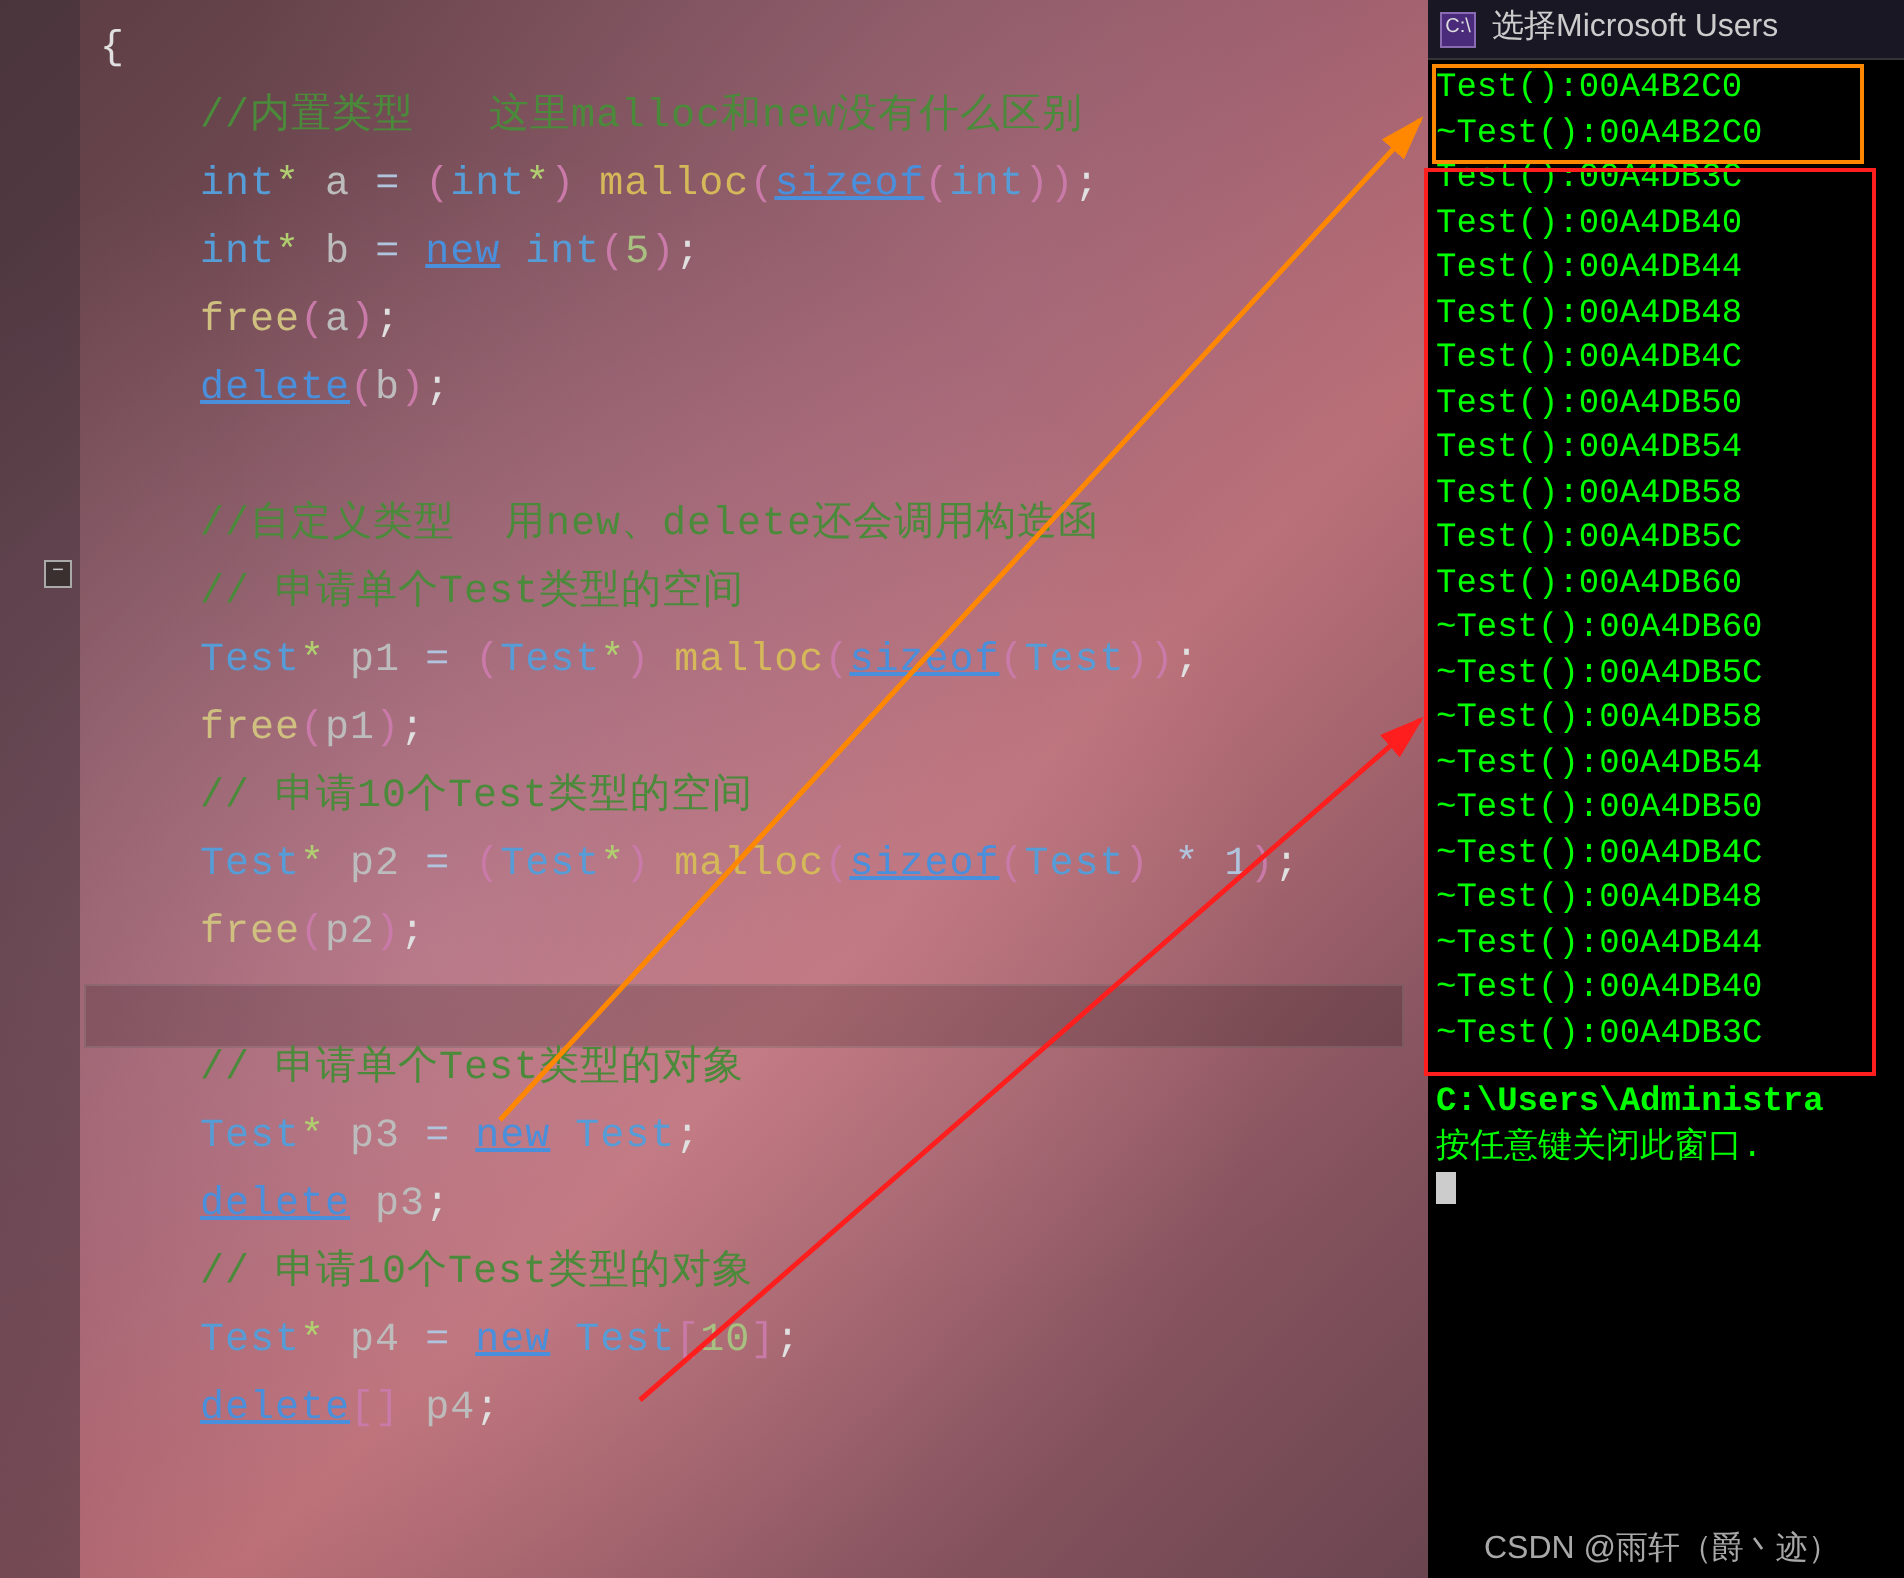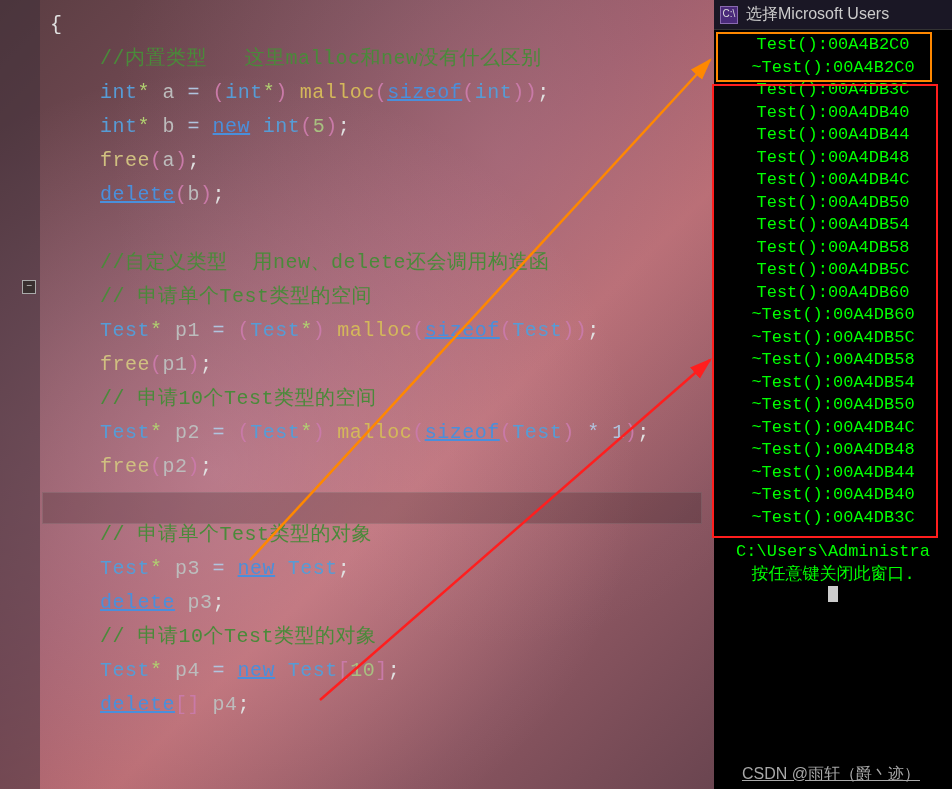--- a/index.html
+++ b/index.html
@@ -99,21 +99,20 @@
   display: inline-flex;
   align-items: center;
   justify-content: center;
   font-size: 10px;
   color: #ddd;
   margin-right: 8px;
 }
 .console-body {
   padding: 4px 4px;
   white-space: pre;
-  text-align: center;
 }
 .box-orange {
   position: absolute;
   left: 716px;
   top: 32px;
   width: 216px;
   height: 50px;
   border: 2px solid #ff8800;
   z-index: 20;
 }
@@ -136,23 +135,22 @@
   background: rgba(0,0,0,0.18);
   border: 1px solid rgba(200,200,200,0.15);
 }
 .footer {
   position: absolute;
   bottom: 4px;
   right: 32px;
   color: #a8a8a8;
   font-size: 16px;
   font-family: 'Segoe UI', Arial, sans-serif;
-  text-decoration: underline;
 }
-.prompt-path { color: #00ff00; margin-top: 12px; display: block; }
+.prompt-path { color: #00ff00; margin-top: 12px; display: block; font-weight: bold; }
 .cursor { display:inline-block; width:10px; height:16px; background:#ccc; }
 </style>
 </head>
 <body>
 
 <div class="editor-pane">
   <div class="gutter"></div>
   <div class="fold-marker">−</div>
   <div class="hl-line"></div>
   <div class="code" id="code"><div class="code-line"><span class="c-white">{</span></div><div class="code-line">    <span class="c-comment">//内置类型   这里malloc和new没有什么区别</span></div><div class="code-line">    <span class="c-type">int</span><span class="c-ptr">* </span><span class="c-var">a</span> <span class="c-op">=</span> <span class="c-paren">(</span><span class="c-type">int</span><span class="c-ptr">*</span><span class="c-paren">)</span><span class="c-func">malloc</span><span class="c-paren">(</span><span class="c-kw">sizeof</span><span class="c-paren">(</span><span class="c-type">int</span><span class="c-paren">)</span><span class="c-paren">)</span><span class="c-white">;</span></div><div class="code-line">    <span class="c-type">int</span><span class="c-ptr">* </span><span class="c-var">b</span> <span class="c-op">=</span> <span class="c-kw">new</span> <span class="c-type">int</span><span class="c-paren">(</span><span class="c-num">5</span><span class="c-paren">)</span><span class="c-white">;</span></div><div class="code-line">    <span class="c-call">free</span><span class="c-paren">(</span><span class="c-var">a</span><span class="c-paren">)</span><span class="c-white">;</span></div><div class="code-line">    <span class="c-kw">delete</span><span class="c-paren">(</span><span class="c-var">b</span><span class="c-paren">)</span><span class="c-white">;</span></div><div class="code-line"> </div><div class="code-line">    <span class="c-comment">//自定义类型  用new、delete还会调用构造函</span></div><div class="code-line">    <span class="c-comment">// 申请单个Test类型的空间</span></div><div class="code-line">    <span class="c-type">Test</span><span class="c-ptr">* </span><span class="c-var">p1</span> <span class="c-op">=</span> <span class="c-paren">(</span><span class="c-type">Test</span><span class="c-ptr">*</span><span class="c-paren">)</span><span class="c-func">malloc</span><span class="c-paren">(</span><span class="c-kw">sizeof</span><span class="c-paren">(</span><span class="c-type">Test</span><span class="c-paren">)</span><span class="c-paren">)</span><span class="c-white">;</span></div><div class="code-line">    <span class="c-call">free</span><span class="c-paren">(</span><span class="c-var">p1</span><span class="c-paren">)</span><span class="c-white">;</span></div><div class="code-line">    <span class="c-comment">// 申请10个Test类型的空间</span></div><div class="code-line">    <span class="c-type">Test</span><span class="c-ptr">* </span><span class="c-var">p2</span> <span class="c-op">=</span> <span class="c-paren">(</span><span class="c-type">Test</span><span class="c-ptr">*</span><span class="c-paren">)</span><span class="c-func">malloc</span><span class="c-paren">(</span><span class="c-kw">sizeof</span><span class="c-paren">(</span><span class="c-type">Test</span><span class="c-paren">)</span><span class="c-op"> * 1</span><span class="c-paren">)</span><span class="c-white">;</span></div><div class="code-line">    <span class="c-call">free</span><span class="c-paren">(</span><span class="c-var">p2</span><span class="c-paren">)</span><span class="c-white">;</span></div><div class="code-line"> </div><div class="code-line">    <span class="c-comment">// 申请单个Test类型的对象</span></div><div class="code-line">    <span class="c-type">Test</span><span class="c-ptr">* </span><span class="c-var">p3</span> <span class="c-op">=</span> <span class="c-kw">new</span> <span class="c-type">Test</span><span class="c-white">;</span></div><div class="code-line">    <span class="c-kw">delete</span> <span class="c-var">p3</span><span class="c-white">;</span></div><div class="code-line">    <span class="c-comment">// 申请10个Test类型的对象</span></div><div class="code-line">    <span class="c-type">Test</span><span class="c-ptr">* </span><span class="c-var">p4</span> <span class="c-op">=</span> <span class="c-kw">new</span> <span class="c-type">Test</span><span class="c-paren">[</span><span class="c-num">10</span><span class="c-paren">]</span><span class="c-white">;</span></div><div class="code-line">    <span class="c-kw">delete</span><span class="c-paren">[]</span> <span class="c-var">p4</span><span class="c-white">;</span></div></div>

